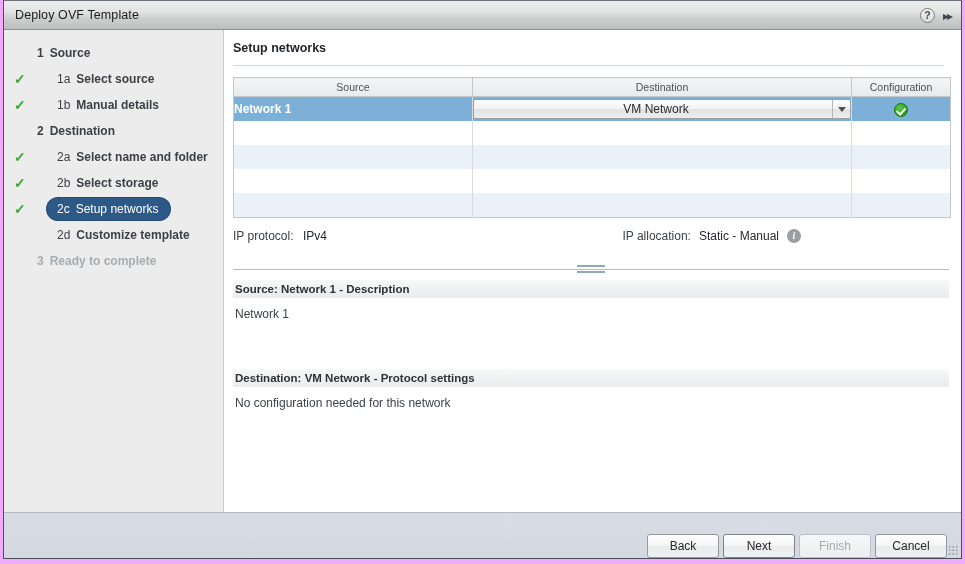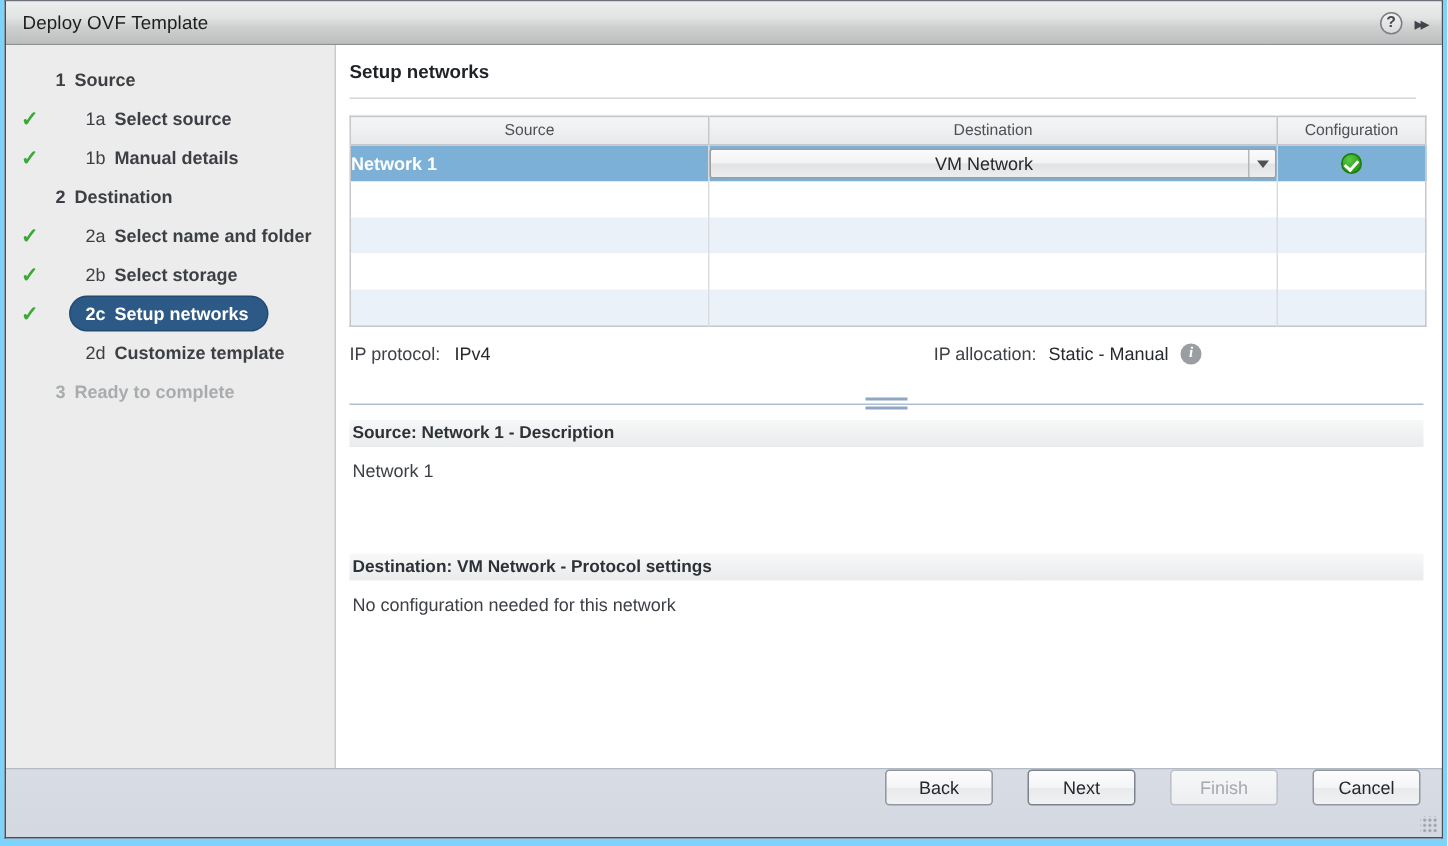--- a/index.html
+++ b/index.html
@@ -10,21 +10,21 @@
   body {
     font-family: "Liberation Sans", sans-serif;
     -webkit-font-smoothing: antialiased;
   }
 
   #app {
     position: relative;
     width: 965px;
     height: 564px;
     overflow: hidden;
-    background: #7dd3fc;
+    background: #f0abfc;
   }
 
   
   .window {
     position: absolute;
     left: 3px;
     top: 0px;
     width: 959px;
     height: 559px;
     border: 1px solid #4a4f57;
@@ -144,21 +144,21 @@
   }
   .nav-item.level1 .nav-num,
   .nav-item.level1 .nav-label { font-weight: bold; }
   .nav-item.selected .nav-pill {
     background: #2c5985;
     box-shadow: 0 0 0 1px #234b72;
   }
   .nav-item.selected .nav-num,
   .nav-item.selected .nav-label {
     color: #ffffff;
-    font-weight: bold;
+    font-weight: normal;
   }
   .nav-item.disabled .nav-num,
   .nav-item.disabled .nav-label { color: #a9acaf; }
 
   
   .content {
     flex: 1 1 auto;
     background: #ffffff;
     padding: 11px 17px 0 9px;
     box-sizing: border-box;
@@ -366,24 +366,24 @@
   }
   .sec.gap2 { margin-top: 48px; }
 
   
   .footer {
     flex: 0 0 46px;
     height: 46px;
     background: linear-gradient(to bottom, #d8dce4 0%, #d4d8e0 100%);
     border-top: 1px solid #b4bac4;
     display: flex;
-    align-items: flex-start;
+    align-items: flex-end;
     justify-content: flex-end;
     padding-right: 14px;
-    gap: 23px;
+    gap: 4px;
     position: relative;
     box-sizing: border-box;
   }
   .btn {
     min-width: 72px;
     height: 24px;
     padding: 0 14px;
     border: 1px solid #9297a0;
     border-radius: 3px;
     background: linear-gradient(to bottom, #fdfdfd 0%, #f4f5f6 50%, #e8eaec 51%, #f0f1f3 100%);

